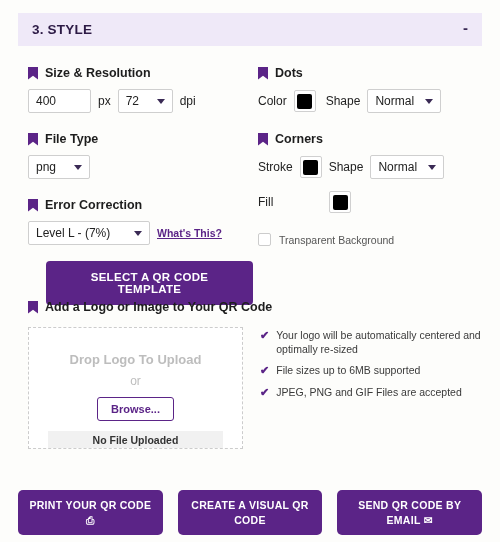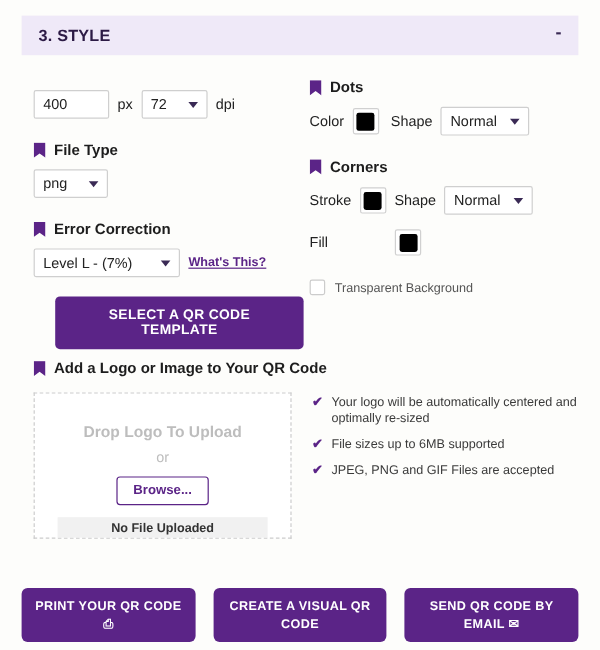--- a/index.html
+++ b/index.html
@@ -151,20 +151,24 @@
 
 <div class="page">
 
   <div class="section-header">
     <span class="title">3. STYLE</span>
     <span class="collapse">-</span>
   </div>
 
   <div class="col-left">
 
+    <div class="field-head">
+      <span class="bookmark-icon"></span>
+      <span>Size &amp; Resolution</span>
+    </div>
     <div class="row" style="margin-top:9px;">
       <input class="txt-input" type="text" value="400" style="">
       <span class="unit">px</span>
       <div class="select sel-dpi">
         <span>72</span>
         <span class="caret"></span>
       </div>
       <span class="unit">dpi</span>
     </div>
 

